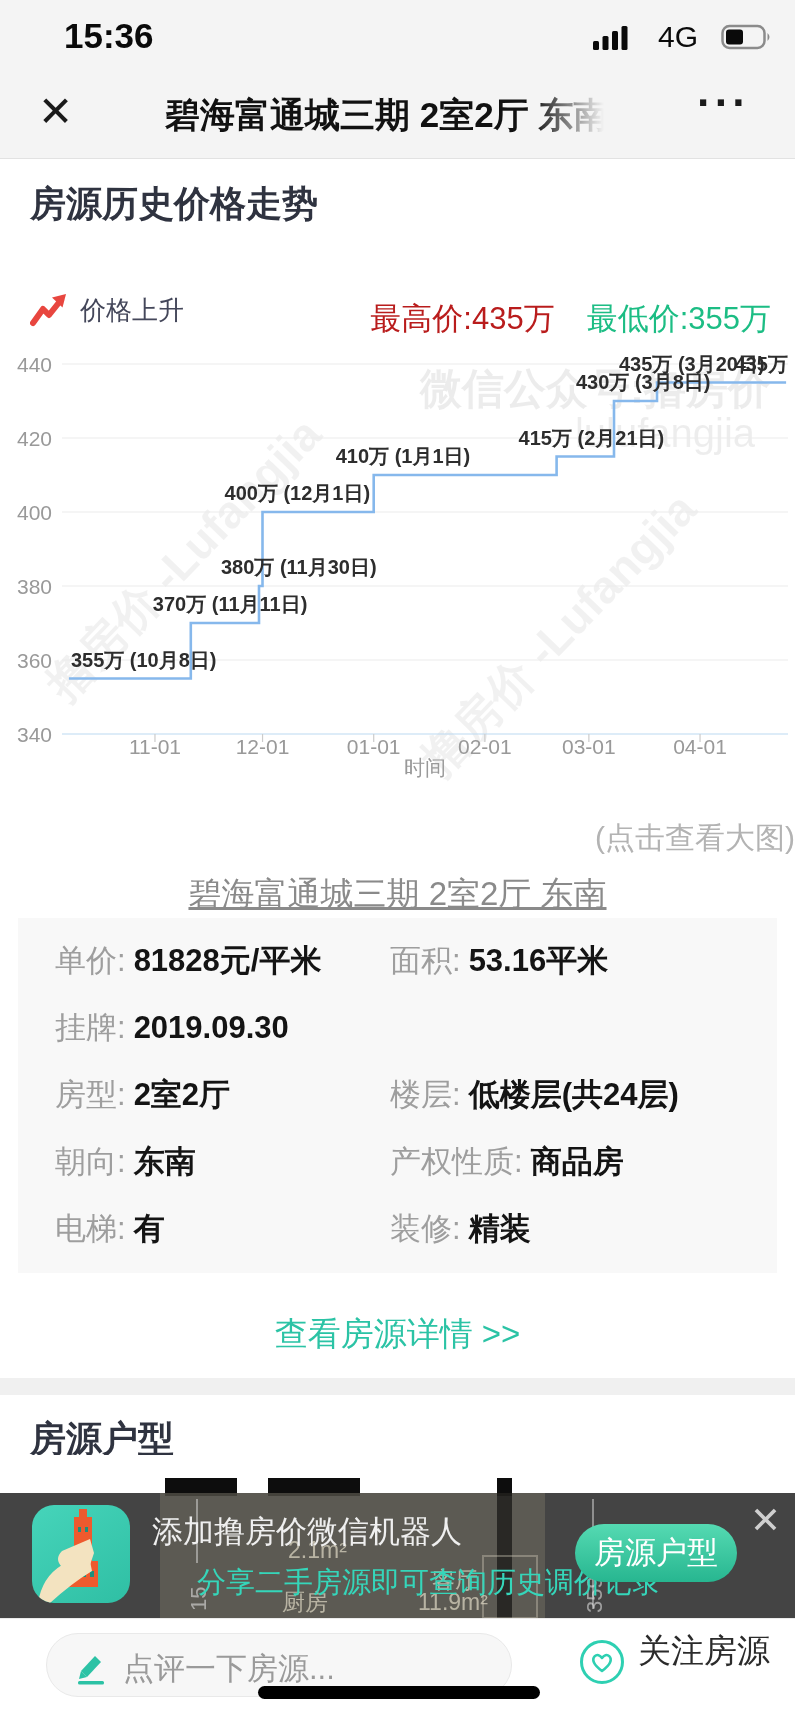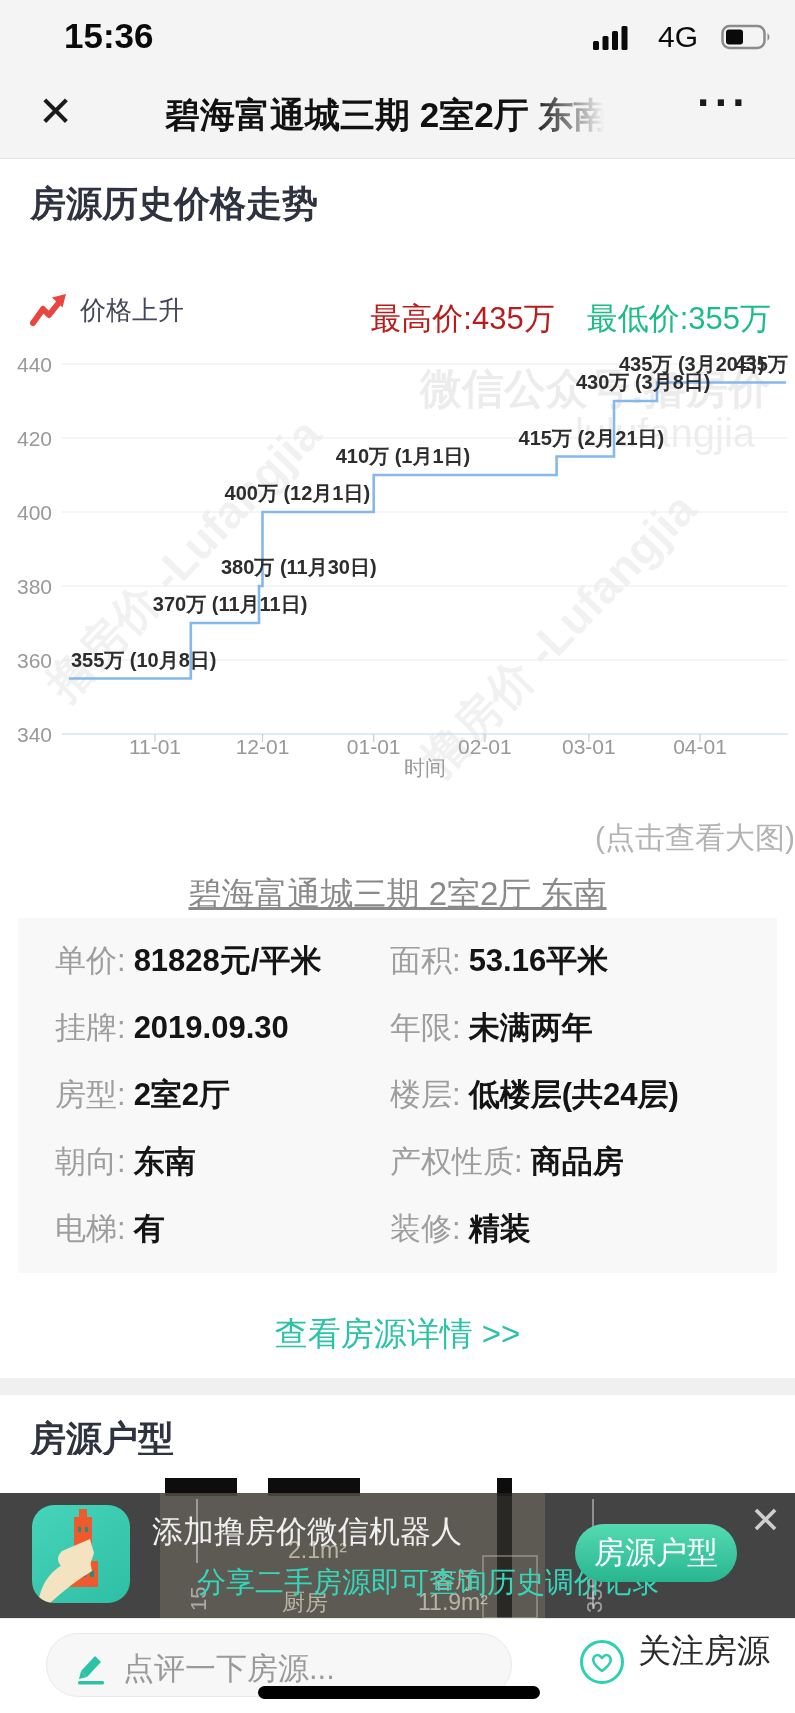--- a/index.html
+++ b/index.html
@@ -168,24 +168,20 @@
       <span class="ccell-r">
           <span class="clabel">面积:</span>
           <span class="cvalue">53.16平米</span>
         </span>
     </div>
     <div class="crow">
       <span class="ccell-l">
           <span class="clabel">挂牌:</span>
           <span class="cvalue">2019.09.30</span>
         </span>
-      <span class="ccell-r">
-          <span class="clabel">年限:</span>
-          <span class="cvalue">未满两年</span>
-        </span>
     </div>
     <div class="crow">
       <span class="ccell-l">
           <span class="clabel">房型:</span>
           <span class="cvalue">2室2厅</span>
         </span>
       <span class="ccell-r">
           <span class="clabel">楼层:</span>
           <span class="cvalue">低楼层(共24层)</span>
         </span>

